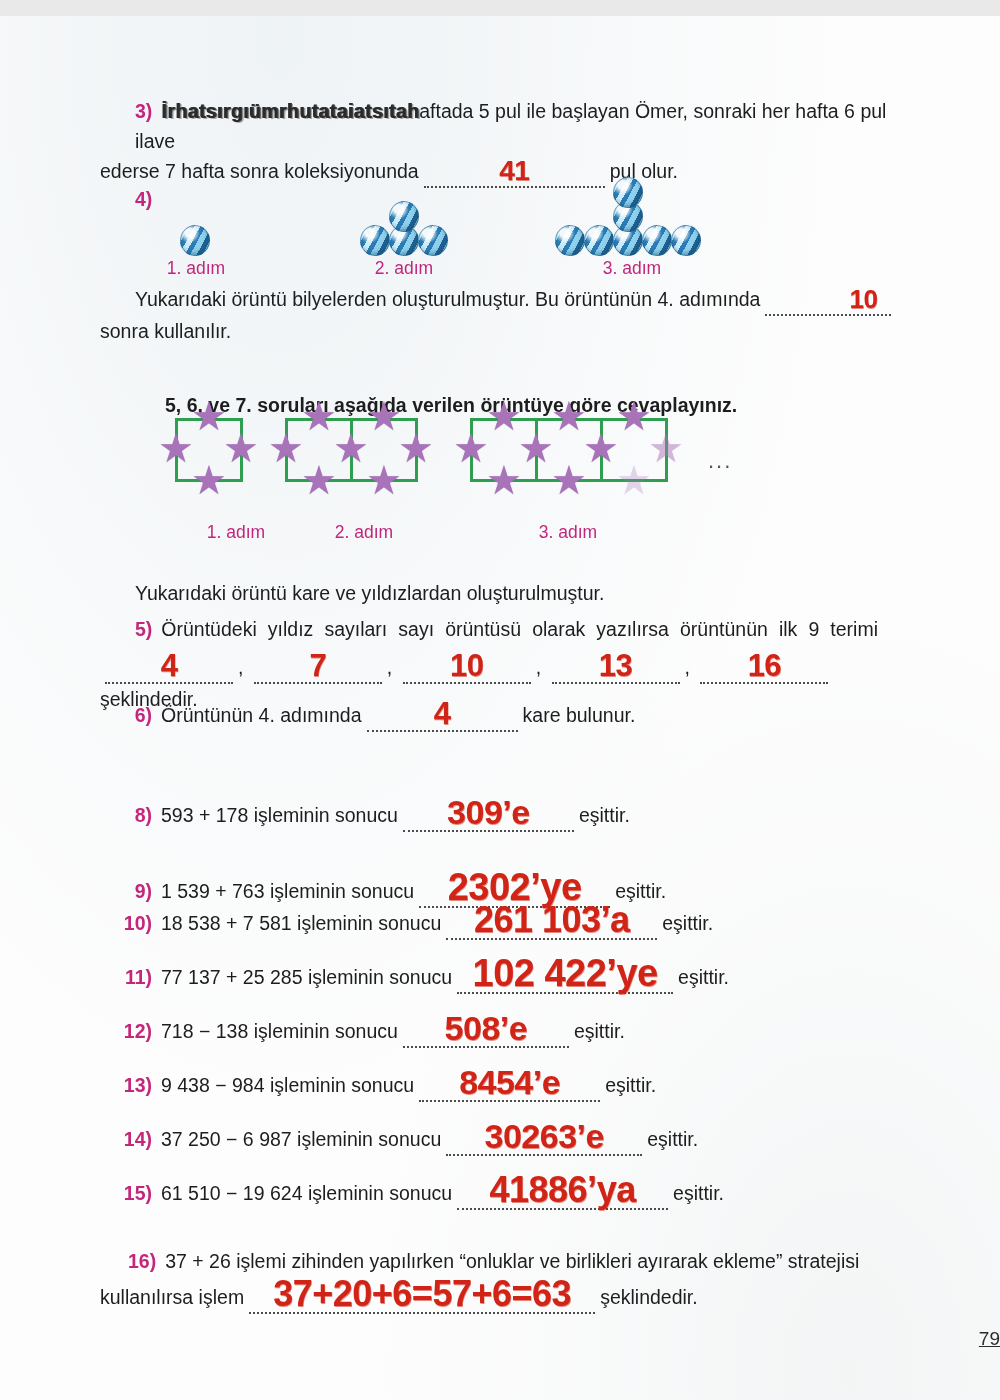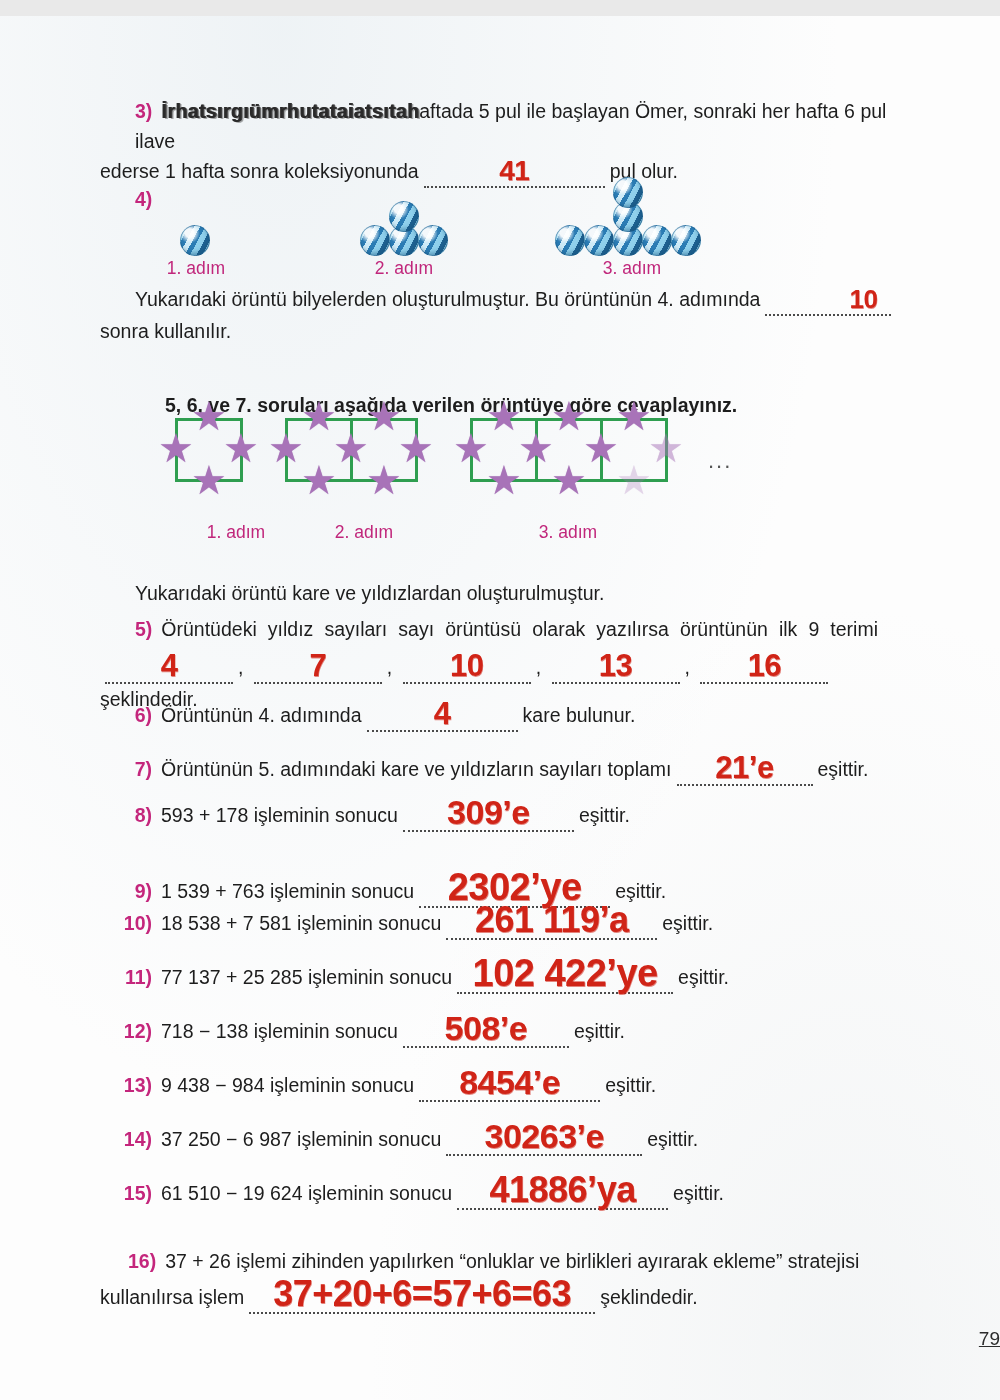--- a/index.html
+++ b/index.html
@@ -62,21 +62,21 @@
   .ellipsis{position:absolute;font-size:22px;color:#555;letter-spacing:2px;}
   .page-num{position:absolute;left:8px;right:0;text-align:right;font-size:19px;color:#2c2c2c;text-decoration:underline;}
 </style>
 </head>
 <body>
 
 <div class="page">
 
   <div class="abs" style="top:80px;left:100px;width:802px;">
     <p class="line" style="padding-left:35px;"><span class="qnum">3)</span><span class="garbled">İrhatsırgıümrhutataiatsıtah</span><span>aftada 5 pul ile başlayan Ömer, sonraki her hafta 6 pul ilave</span></p>
-    <p class="line"><span>ederse 1 hafta sonra koleksiyonunda</span><span class="blank b-q3"><span class="ans sz28">41</span></span><span>pul olur.</span></p>
+    <p class="line"><span>ederse 7 hafta sonra koleksiyonunda</span><span class="blank b-q3"><span class="ans sz28">41</span></span><span>pul olur.</span></p>
   </div>
 
   <div class="abs qnum" style="top:172px;left:135px;font-size:19.5px;">4)</div>
 
   <div class="abs" id="marbles" style="top:172px;left:100px;width:820px;height:96px;">
       <div class="mstep" style="left: 80px; top: 36px; width: 30px; height: 32px;">
         <span class="marble" style="left: 0px; top: 1px;"></span>
       </div>
       <div class="step-label" style="left: 60px; top: 70px;">1. adım</div>
       <div class="mstep" style="left: 260px; top: 12px; width: 88px; height: 56px;">
@@ -149,26 +149,25 @@
 
   <p class="abs caption" style="top:546px;left:135px;">Yukarıdaki örüntü kare ve yıldızlardan oluşturulmuştur.</p>
 
   <div class="abs" style="top:598px;left:100px;width:778px;">
     <p class="line justify"><span class="qnum" style="padding-left:35px;">5)</span><span>Örüntüdeki yıldız sayıları sayı örüntüsü olarak yazılırsa örüntünün ilk 9 terimi</span></p>
     <p class="line" id="q5Answers" style="margin-top:8px;"><span class="blank b5"><span class="ans sz30">4</span></span><span>, </span><span class="blank b5"><span class="ans sz30">7</span></span><span>, </span><span class="blank b5"><span class="ans sz30">10</span></span><span>, </span><span class="blank b5"><span class="ans sz30">13</span></span><span>, </span><span class="blank b5"><span class="ans sz30">16</span></span><span style="margin-left: 14px;">  şeklindedir.</span></p>
   </div>
 
   <p class="abs line" style="top:684px;left:100px;width:800px;"><span class="rownum">6)</span><span>Örüntünün 4. adımında</span><span class="blank b-q6"><span class="ans sz30">4</span></span><span>kare bulunur.</span></p>
 
-  <p class="abs line" style="top:738px;left:100px;width:800px;"><span class="rownum">7)</span><span>Örüntünün 5. adımındaki kare ve yıldızların sayıları toplamı</span><span class="blank b-q7"><span class="ans sz30">21’e</span></span><span>eşittir.</span></p>
 
   <div id="arithList">
       <p class="abs line" style="top: 784px; left: 100px; width: 800px;"><span class="rownum">8)</span><span>593 + 178 işleminin sonucu</span><span class="blank" style="min-width: 155px;"><span class="ans sz34">309’e</span></span><span>eşittir.</span></p>
       <p class="abs line" style="top: 860px; left: 100px; width: 800px;"><span class="rownum">9)</span><span>1 539 + 763 işleminin sonucu</span><span class="blank" style="min-width: 175px;"><span class="ans sz38">2302’ye</span></span><span>eşittir.</span></p>
-      <p class="abs line" style="top: 892px; left: 100px; width: 800px;"><span class="rownum">10)</span><span>18 538 + 7 581 işleminin sonucu</span><span class="blank" style="min-width: 195px;"><span class="ans sz36">261 119’a</span></span><span>eşittir.</span></p>
+      <p class="abs line" style="top: 892px; left: 100px; width: 800px;"><span class="rownum">10)</span><span>18 538 + 7 581 işleminin sonucu</span><span class="blank" style="min-width: 195px;"><span class="ans sz36">261 103’a</span></span><span>eşittir.</span></p>
       <p class="abs line" style="top: 946px; left: 100px; width: 800px;"><span class="rownum">11)</span><span>77 137 + 25 285 işleminin sonucu</span><span class="blank" style="min-width: 200px;"><span class="ans sz38">102 422’ye</span></span><span>eşittir.</span></p>
       <p class="abs line" style="top: 1000px; left: 100px; width: 800px;"><span class="rownum">12)</span><span>718 − 138 işleminin sonucu</span><span class="blank" style="min-width: 150px;"><span class="ans sz34">508’e</span></span><span>eşittir.</span></p>
       <p class="abs line" style="top: 1054px; left: 100px; width: 800px;"><span class="rownum">13)</span><span>9 438 − 984 işleminin sonucu</span><span class="blank" style="min-width: 165px;"><span class="ans sz34">8454’e</span></span><span>eşittir.</span></p>
       <p class="abs line" style="top: 1108px; left: 100px; width: 800px;"><span class="rownum">14)</span><span>37 250 − 6 987 işleminin sonucu</span><span class="blank" style="min-width: 180px;"><span class="ans sz34">30263’e</span></span><span>eşittir.</span></p>
       <p class="abs line" style="top: 1162px; left: 100px; width: 800px;"><span class="rownum">15)</span><span>61 510 − 19 624 işleminin sonucu</span><span class="blank" style="min-width: 195px;"><span class="ans sz36">41886’ya</span></span><span>eşittir.</span></p>
     </div>
 
   <div class="abs" style="top:1230px;left:100px;width:805px;">
     <p class="line" style="text-indent:28px;"><span class="qnum">16)</span><span>37 + 26 işlemi zihinden yapılırken “onluklar ve birlikleri ayırarak ekleme” stratejisi</span></p>
     <p class="line" style="margin-top:6px;"><span>kullanılırsa işlem</span><span class="blank b-q16"><span class="ans sz36">37+20+6=57+6=63</span></span><span>şeklindedir.</span></p>

